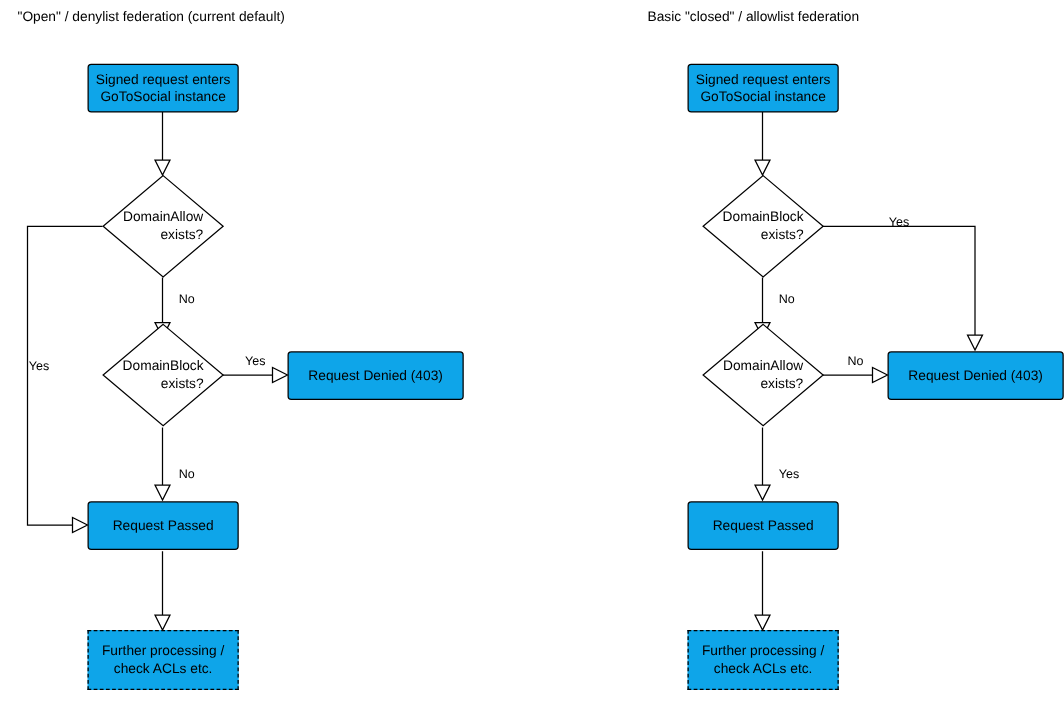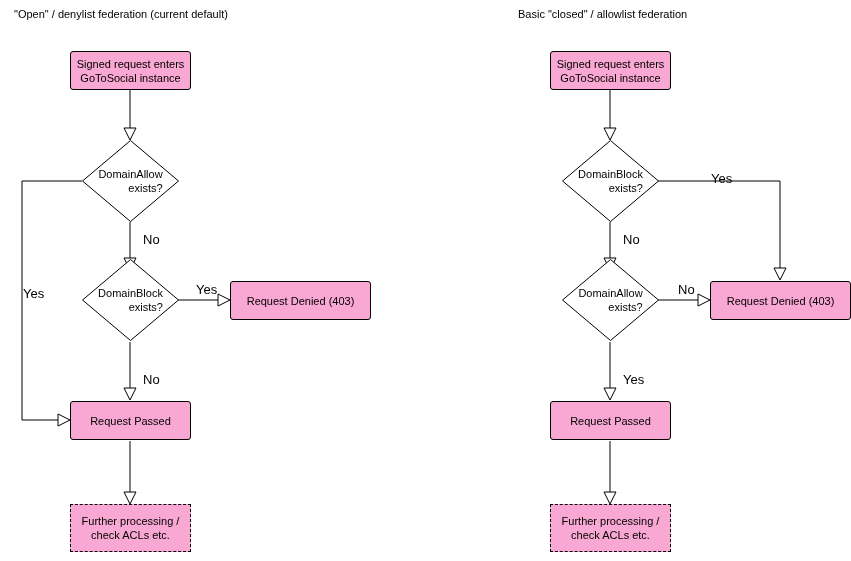--- a/index.html
+++ b/index.html
@@ -25,21 +25,21 @@
   .diagram-title {
     position: absolute;
     font-size: 11px;
     line-height: 13px;
     white-space: nowrap;
     color: #000000;
   }
   .node {
     position: absolute;
     box-sizing: border-box;
-    background: #f9a8d4;
+    background: #0ea5e9;
     display: flex;
     align-items: center;
     justify-content: center;
     text-align: center;
     font-size: 11px;
     line-height: 14px;
     color: #000000;
   }
   .node.rect {
     border: 1px solid #000000;
@@ -71,21 +71,21 @@
     align-items: center;
     justify-content: center;
     text-align: right;
     font-size: 11px;
     line-height: 14px;
     white-space: pre-line;
     color: #000000;
   }
   .edge-label {
     position: absolute;
-    font-size: 13px;
+    font-size: 10px;
     line-height: 13px;
     white-space: nowrap;
     background: transparent;
     color: #000000;
     text-align: right;
   }
   svg.edges {
     position: absolute;
     left: 0;
     top: 0;

